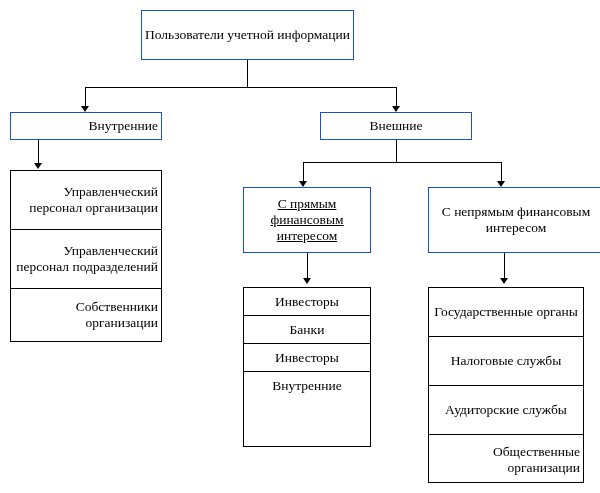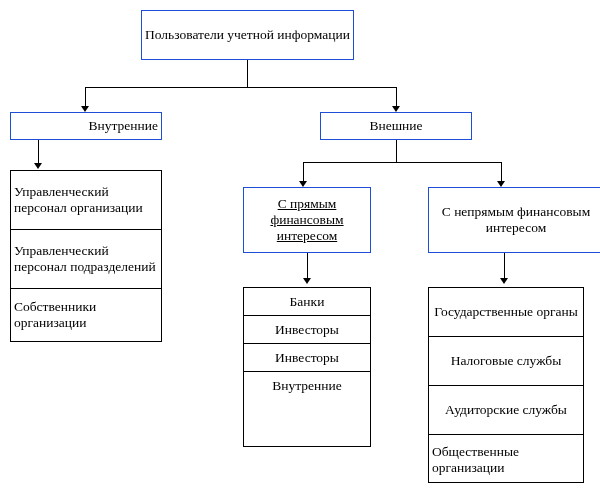--- a/index.html
+++ b/index.html
@@ -53,21 +53,21 @@
     box-sizing: border-box;
     border: 1px solid #000000;
     background: #ffffff;
   }
   .stack .cell {
     box-sizing: border-box;
     border-bottom: 1px solid #000000;
     display: flex;
     align-items: center;
     justify-content: center;
-    text-align: left;
+    text-align: right;
     font-size: 13.5px;
     line-height: 1.18;
     color: #000000;
     padding: 1px 3px;
   }
   .stack .cell:last-child { border-bottom: none; }
 </style>
 </head>
 <body>
 
@@ -124,24 +124,24 @@
   </div>
 
   <div class="line vline" style="left:307px; top:253px; width:1px; height:28px;"></div>
   <div class="arrow" style="left:303px; top:278px;"></div>
 
   <div class="line vline" style="left:504px; top:253px; width:1px; height:28px;"></div>
   <div class="arrow" style="left:500px; top:278px;"></div>
 
   <div class="stack" style="left:243px; top:287px; width:128px; height:160px;">
     <div class="cell" style="height:28px;">
-      <span>Банки</span>
+      <span>Инвесторы</span>
     </div>
     <div class="cell" style="height:28px;">
-      <span>Инвесторы</span>
+      <span>Банки</span>
     </div>
     <div class="cell" style="height:28px;">
       <span>Инвесторы</span>
     </div>
     <div class="cell" style="height:28px;">
       <span>Внутренние</span>
     </div>
   </div>
 
   <div class="stack" style="left:428px; top:287px; width:156px; height:196px;">

